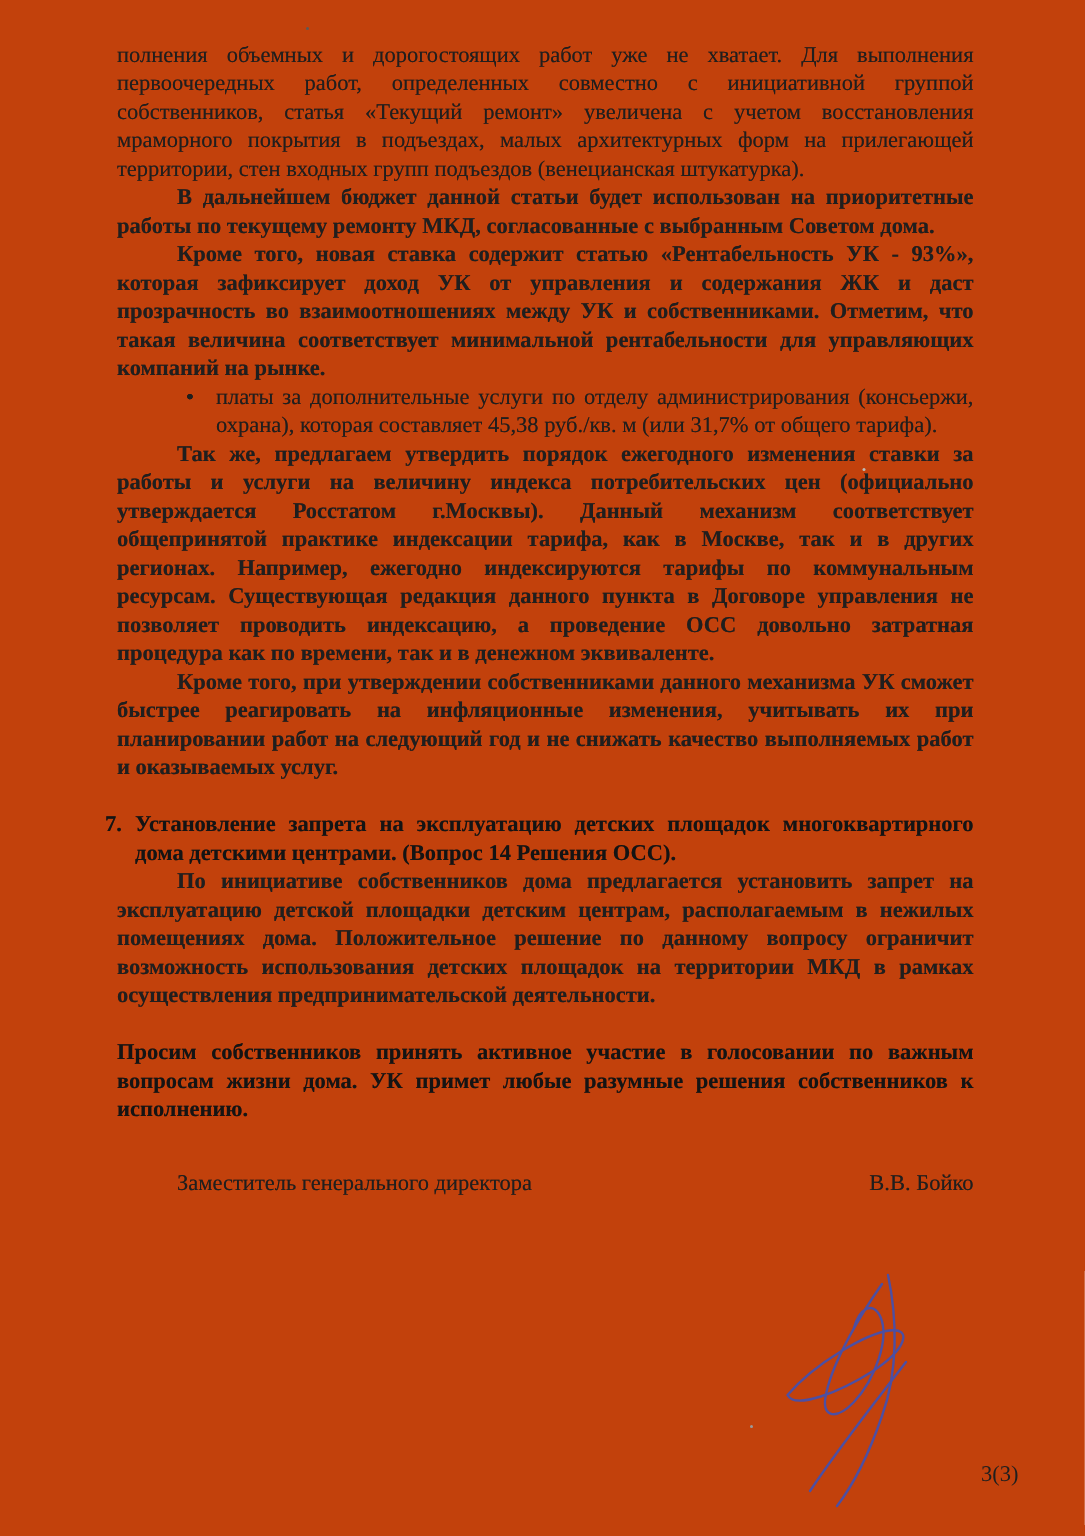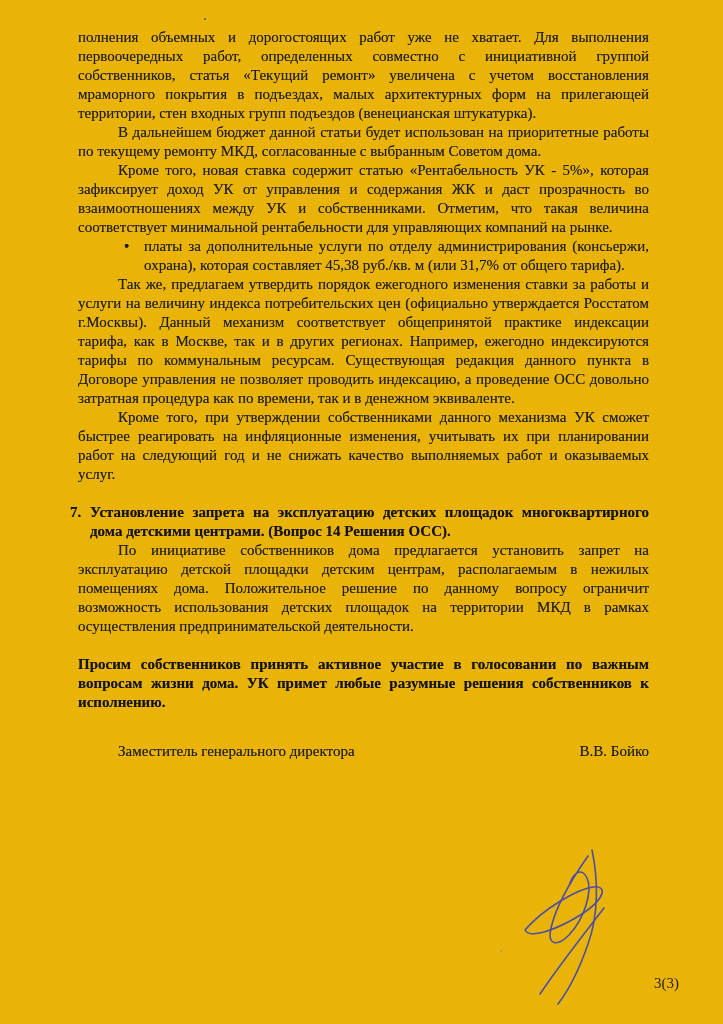--- a/index.html
+++ b/index.html
@@ -2,29 +2,29 @@
 <html lang="ru"><head>
 <meta charset="utf-8">
 <style>
   html,body{margin:0;padding:0;}
   body{
     width:723px;height:1024px;
     background:#fdfdfc;
     position:relative;overflow:hidden;
     font-family:"Liberation Serif","DejaVu Serif",serif;
   }
-  .sheet{position:absolute;inset:0;background:#eab308;}
+  .sheet{position:absolute;inset:0;background:#c2410c;}
   .textblock{
     position:absolute;left:78px;top:28px;width:571px;
     font-size:15px;line-height:19px;color:#1f1f1f;
     text-align:justify;
     text-shadow:0 0 0.4px rgba(20,20,20,.55);
   }
   .para{margin:0;}
-  .ind{text-indent:40px;}
+  .ind{text-indent:40px;font-weight:bold;}
   .bullets{margin:0;padding:0;list-style:none;}
   .bullets li{position:relative;padding-left:66px;}
   .bullets .marker{position:absolute;left:46px;top:0;text-indent:0;}
   .bullets .btext{display:block;text-align:justify;}
   .heading{display:flex;margin:19px 0 0 -8px;font-weight:bold;color:#141414;}
   .heading .num{width:20px;flex:none;}
   .heading .htext{flex:1;text-align:justify;}
   .appeal{font-weight:bold;color:#141414;margin-top:19px;}
   .closing{display:flex;justify-content:space-between;margin-top:30px;}
   .closing .label{margin-left:40px;}
@@ -40,21 +40,21 @@
 </style>
 </head>
 <body>
 
 <div class="sheet">
 
   <div class="textblock">
 
     <p class="para">полнения объемных и дорогостоящих работ уже не хватает. Для выполнения первоочередных работ, определенных совместно с инициативной группой собственников, статья «Текущий ремонт» увеличена с учетом восстановления мраморного покрытия в подъездах, малых архитектурных форм на прилегающей территории, стен входных групп подъездов (венецианская штукатурка).</p>
     <p class="para ind">В дальнейшем бюджет данной статьи будет использован на приоритетные работы по текущему ремонту МКД, согласованные с выбранным Советом дома.</p>
-    <p class="para ind">Кроме того, новая ставка содержит статью «Рентабельность УК - 5%», которая зафиксирует доход УК от управления и содержания ЖК и даст прозрачность во взаимоотношениях между УК и собственниками. Отметим, что такая величина соответствует минимальной рентабельности для управляющих компаний на рынке.</p>
+    <p class="para ind">Кроме того, новая ставка содержит статью «Рентабельность УК - 93%», которая зафиксирует доход УК от управления и содержания ЖК и даст прозрачность во взаимоотношениях между УК и собственниками. Отметим, что такая величина соответствует минимальной рентабельности для управляющих компаний на рынке.</p>
 
     <ul class="bullets">
       <li>
         <span class="marker">•</span>
       </li>
       <li>
         <span class="marker">•</span>
         <span class="btext">платы за дополнительные услуги по отделу администрирования (консьержи, охрана), которая составляет 45,38 руб./кв. м (или 31,7% от общего тарифа).</span>
       </li>
     </ul>

